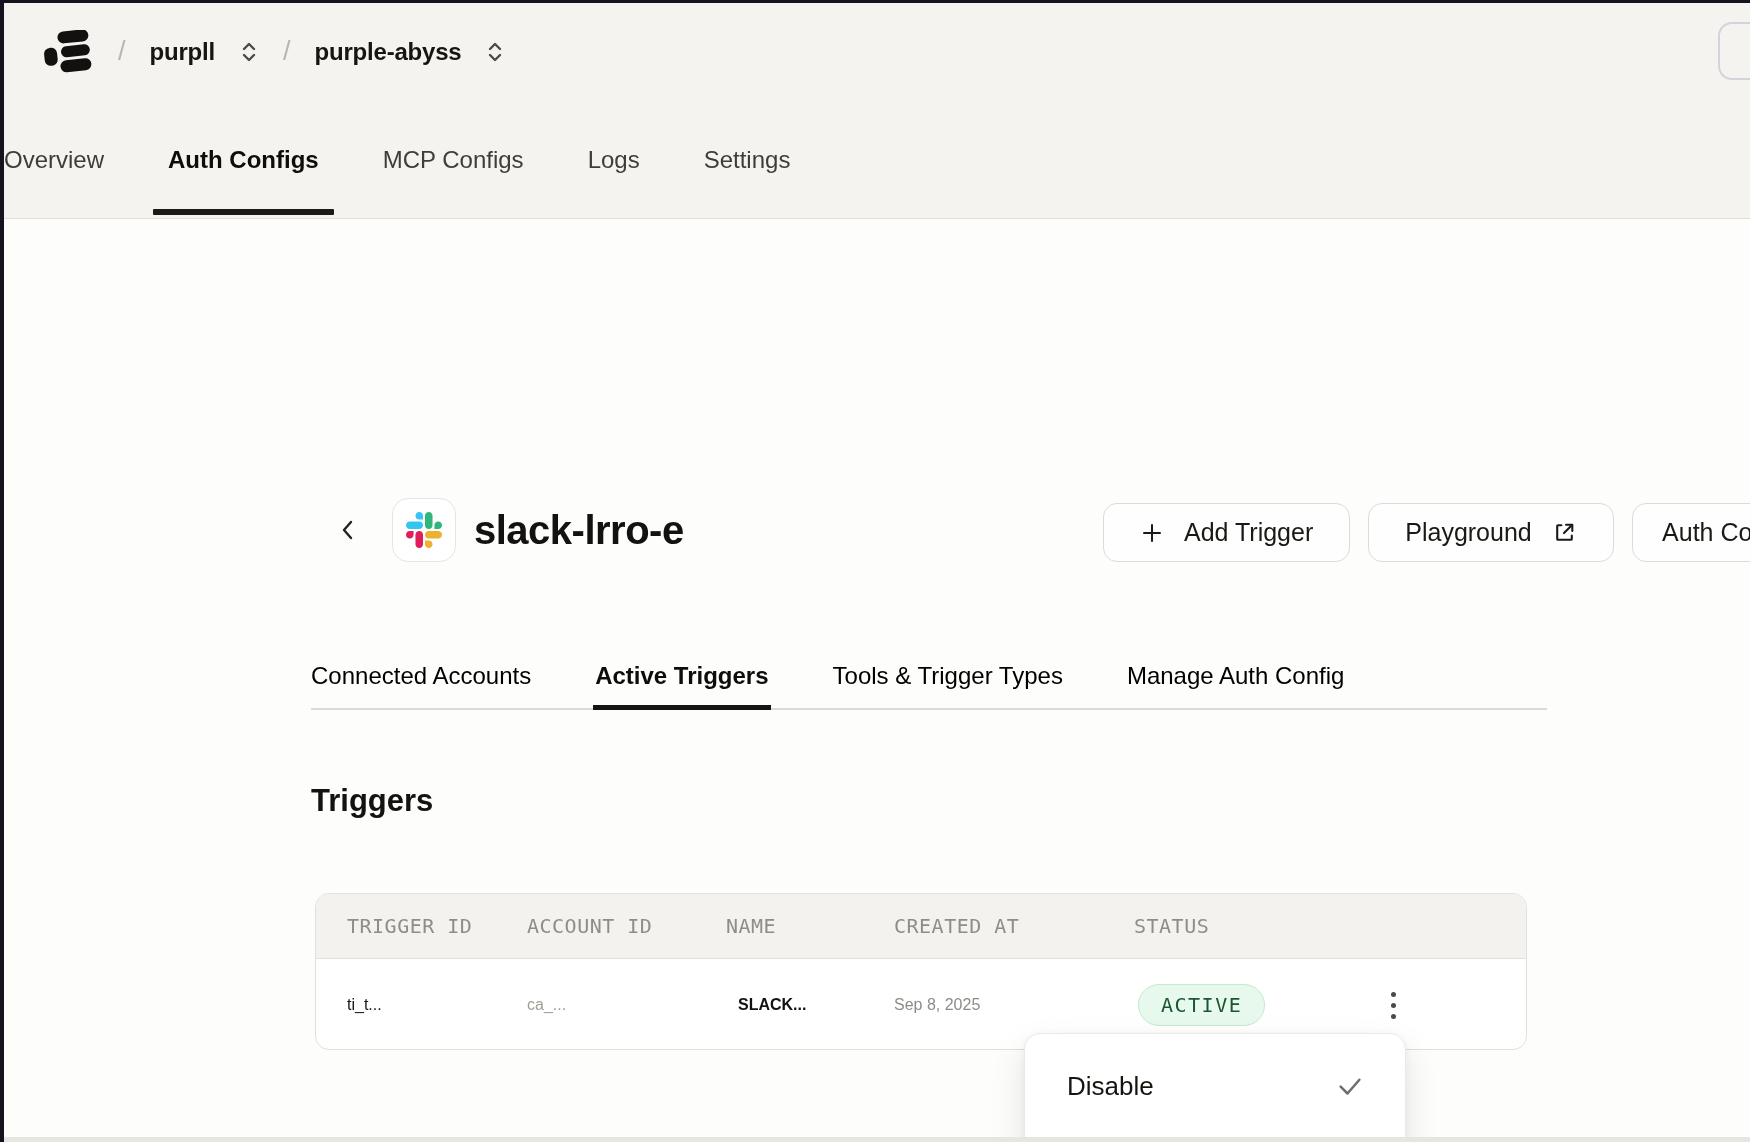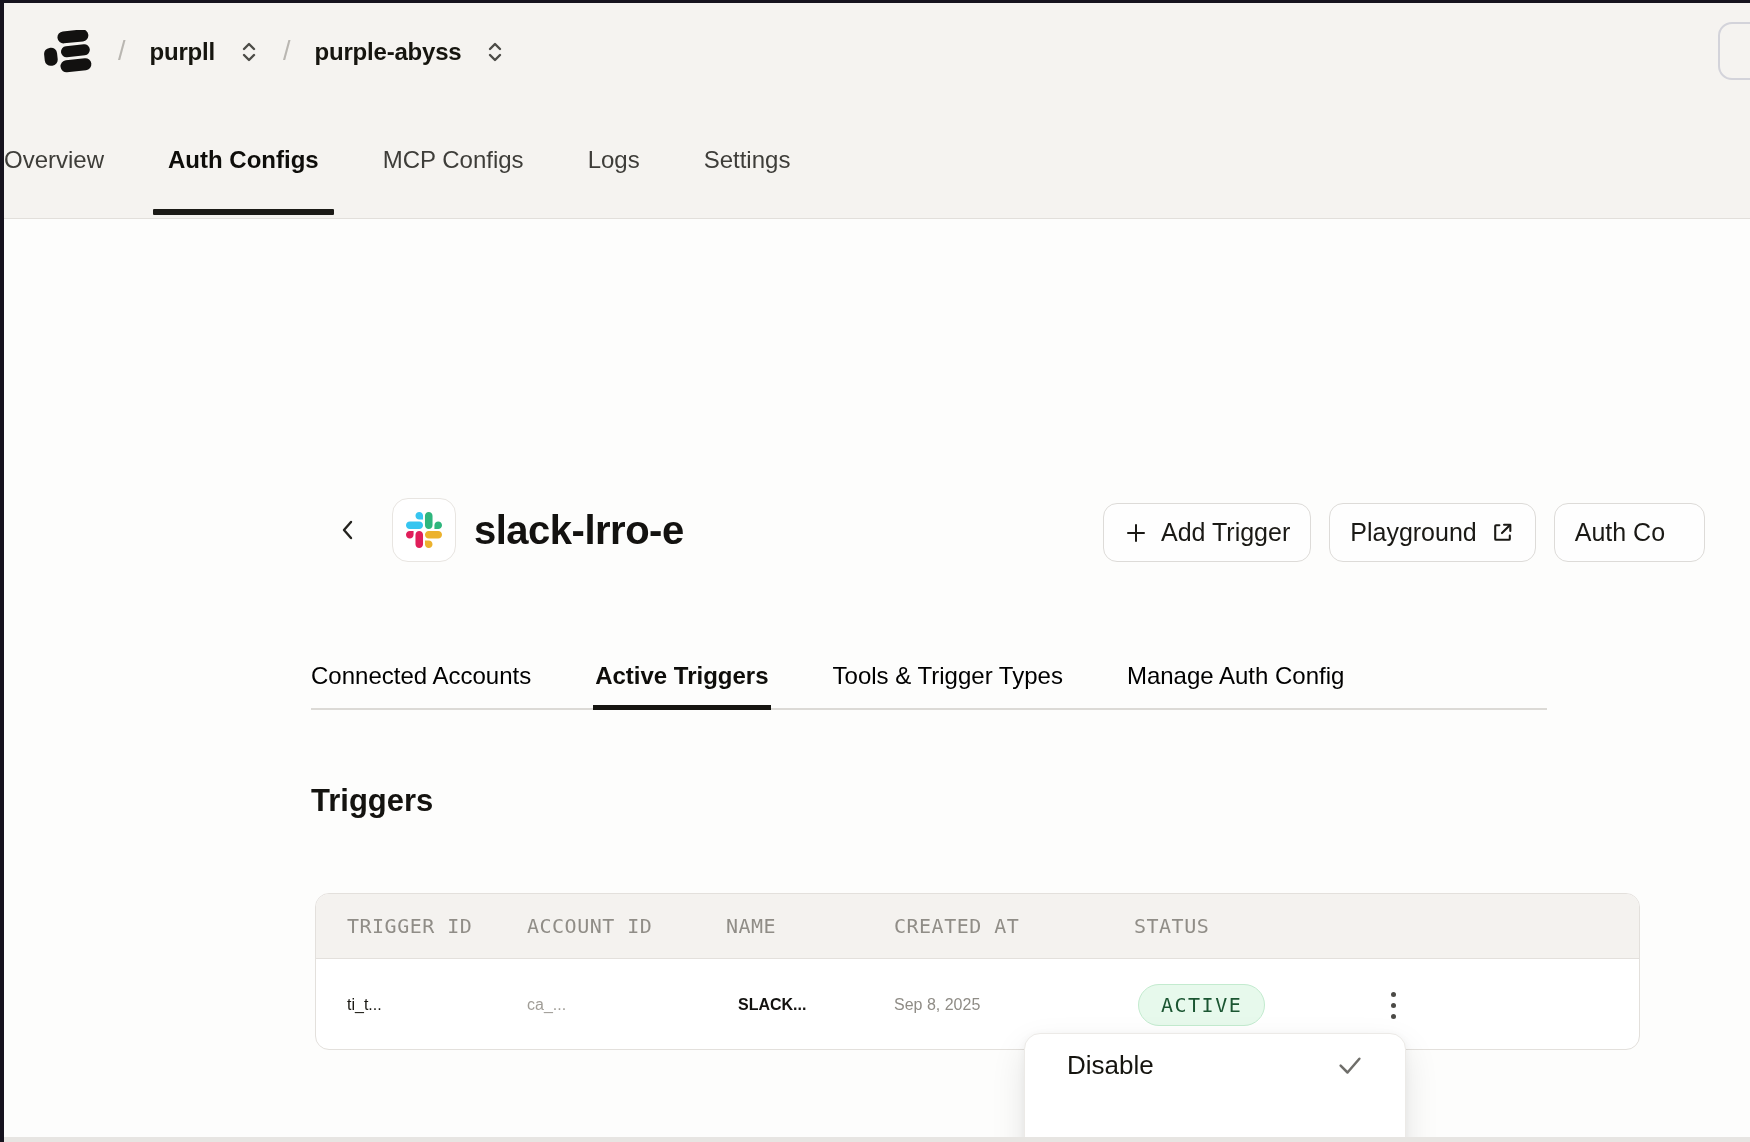--- a/index.html
+++ b/index.html
@@ -42,37 +42,37 @@
 
   .back-btn { position:absolute; left:326px; top:290px; width:36px; height:40px;
               display:flex; align-items:center; justify-content:center; cursor:pointer; background:none; border:none; }
   .app-icon-box { position:absolute; left:388px; top:278px; width:64px; height:64px;
                   background:#ffffff; border:1.5px solid #e8e5e1; border-radius:16px;
                   display:flex; align-items:center; justify-content:center; }
   .page-title { position:absolute; left:470px; top:288px; font-size:40px; font-weight:700;
                 color:#131210; letter-spacing:-0.5px; }
 
   .actions { position:absolute; left:1099px; top:283px; display:flex; gap:18px; }
-  .btn { height:59px; display:flex; align-items:center; gap:13px; padding:0 20px;
+  .btn { height:59px; display:flex; align-items:center; gap:20px; padding:0 36px;
          background:#fefefe; border:1.5px solid #dddbd8; border-radius:14px;
-         font-size:25px; color:#1a1915; font-family:"Liberation Sans",sans-serif; cursor:pointer; white-space:nowrap; }
+         font-size:25px; color:#1a1915; font-family:"Liberation Sans",sans-serif; cursor:pointer; white-space:nowrap;justify-content:center; }
   .btn-cut { width:151px; overflow:hidden; }
 
   .subtabs { position:absolute; left:307px; top:424px; width:1236px; height:66px;
              display:flex; align-items:center; gap:64px; border-bottom:2px solid #dcdad6; }
   .subtab { position:relative; height:100%; display:flex; align-items:center;
             font-size:24px; color:#000000; cursor:pointer; white-space:nowrap; }
   .subtab.active { font-weight:700; color:#0e0d0a; }
   .subtab.active .subtab-underline { position:absolute; left:-2px; right:-2px; bottom:-2px;
             height:5px; background:#161511; }
 
   .section-heading { position:absolute; left:307px; top:563px; font-size:31px; font-weight:700; color:#141310; }
 
   
-  .table-card { position:absolute; left:311px; top:673px; width:1325px; height:157px;
+  .table-card { position:absolute; left:311px; top:673px; width:1212px; height:157px;
                 background:#ffffff; border:1px solid #e3e0dc; border-radius:14px; z-index:1; }
   .t-head { position:relative; height:65px; background:#f4f2ef; border-bottom:1px solid #e3e0dc;
             border-radius:13px 13px 0 0; }
   .t-head span { position:absolute; top:0; line-height:65px;
                  font-family:"DejaVu Sans Mono", monospace; font-size:20px;
                  color:#908d87; letter-spacing:0.5px; white-space:nowrap; }
   .col-0 { left:31px; }  .col-1 { left:211px; } .col-2 { left:410px; }
   .col-3 { left:578px; } .col-4 { left:818px; }
   .t-row { position:relative; height:91px; }
   .t-row .cell { position:absolute; top:0; line-height:91px; font-size:16px; white-space:nowrap; }
@@ -88,21 +88,21 @@
   .kebab { position:absolute; left:1058px; top:21px; width:38px; height:50px;
            display:flex; flex-direction:column; align-items:center; justify-content:center;
            gap:6px; background:none; border:none; cursor:pointer; }
   .kebab i { width:5px; height:5px; border-radius:50%; background:#4b4a46; display:block; }
 
   
   .menu { position:absolute; left:1020px; top:813px; width:382px;
           background:#ffffff; border:1px solid #eceae7; border-radius:16px;
           box-shadow:0 14px 34px rgba(0,0,0,0.10), 0 2px 8px rgba(0,0,0,0.05);
           padding:16px 0 18px 0; z-index:20; }
-  .menu-item { height:72px; display:flex; justify-content:space-between;
+  .menu-item { height:72px; display:flex; align-items:center; justify-content:space-between;
                padding:0 40px 0 42px; font-size:26px; color:#15140f; cursor:pointer; }
 
   svg { display:block; }
 </style>
 </head>
 <body>
 
 <div class="edge-top"></div>
 <div class="edge-left"></div>
 <div class="edge-bottom"></div>

